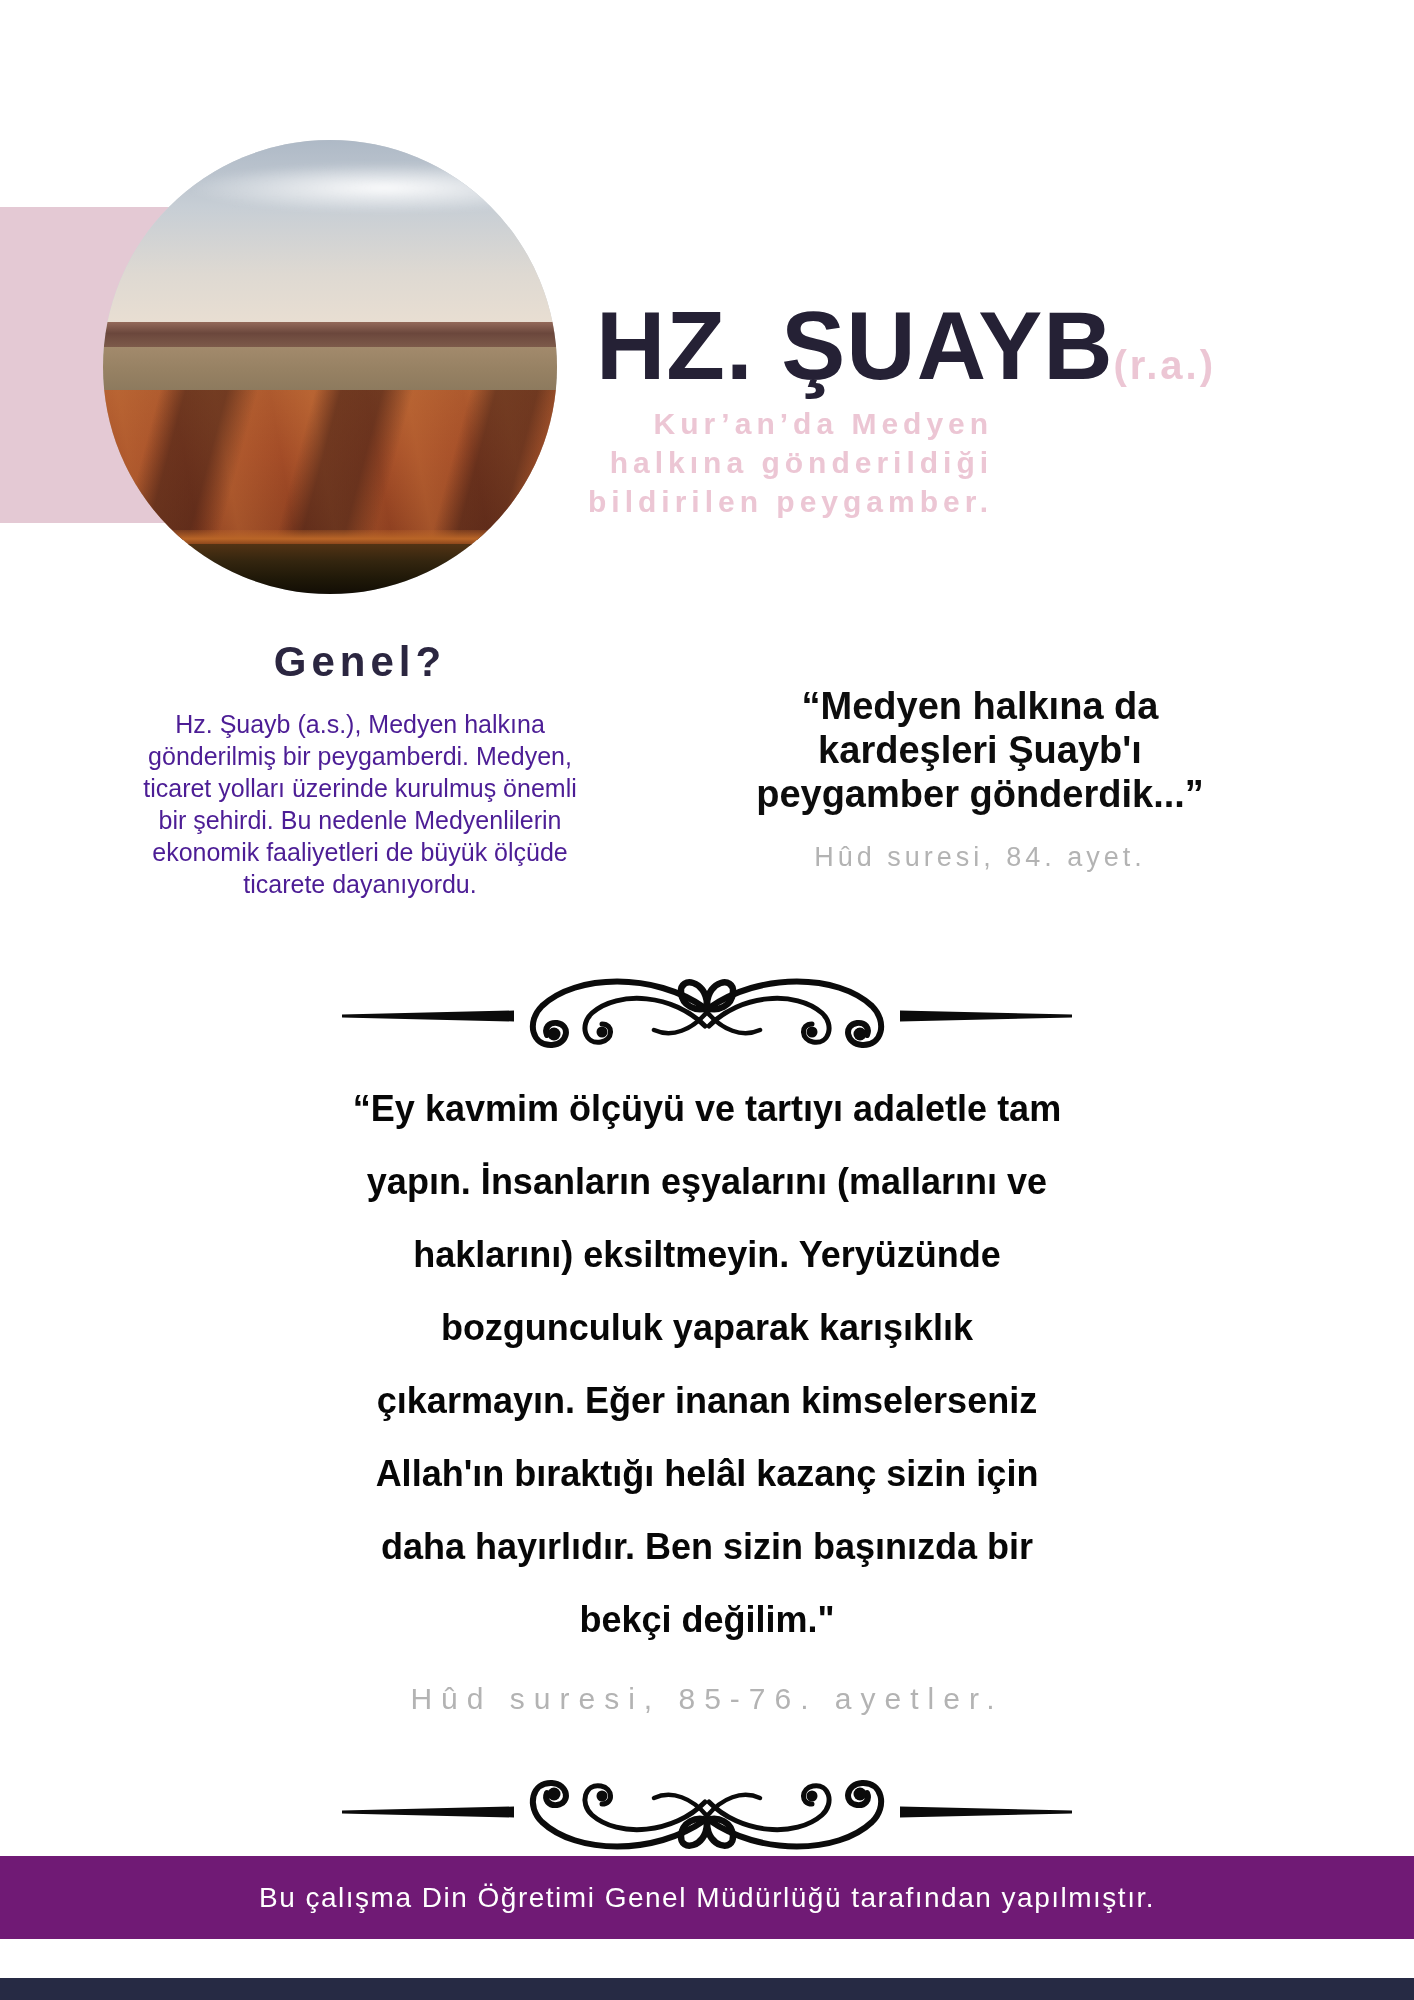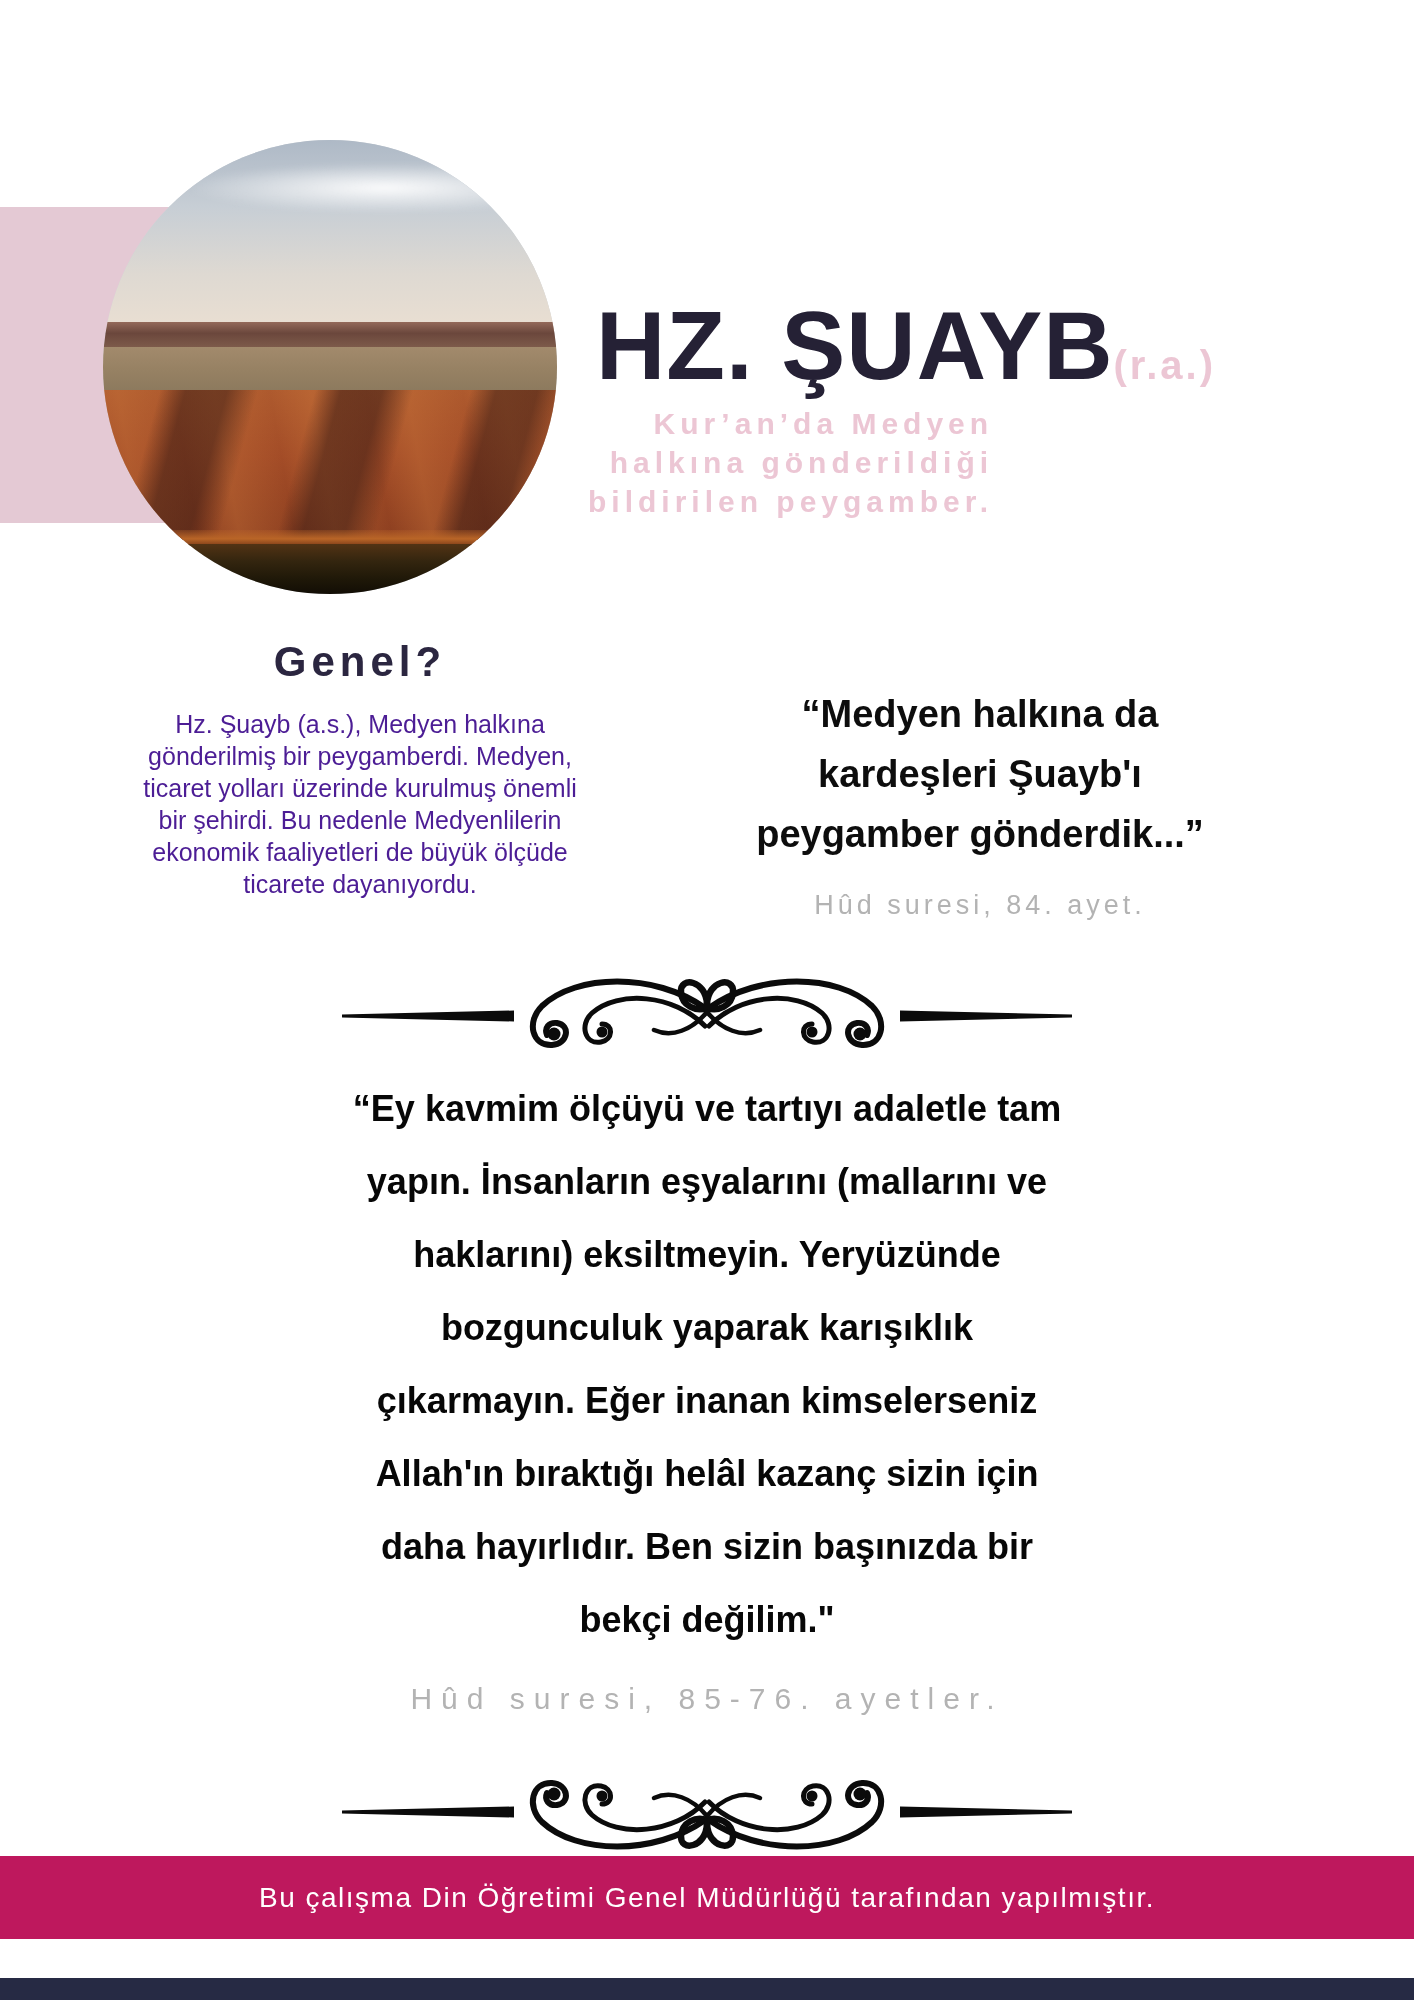--- a/index.html
+++ b/index.html
@@ -4,21 +4,21 @@
 <style>
   html,body{margin:0;padding:0;background:#ffffff;}
   #page{
     position:relative;width:1414px;height:2000px;background:#ffffff;overflow:hidden;
     font-family:"Liberation Sans",sans-serif;
   }
   .preline{white-space:pre-line;}
   
   #accent-band{position:absolute;left:0;top:207px;width:457px;height:316px;background:#e4c9d4;}
   
-  #footer-band{position:absolute;left:0;top:1856px;width:1414px;height:83px;background:#be185d;
+  #footer-band{position:absolute;left:0;top:1856px;width:1414px;height:83px;background:#701a75;
     display:flex;align-items:center;justify-content:center;}
   #footer-band .note{color:#ffffff;font-size:28px;letter-spacing:1.5px;}
   #bottom-strip{position:absolute;left:0;top:1978px;width:1414px;height:22px;background:#262a44;}
   
   #hero{position:absolute;left:103px;top:140px;width:454px;height:454px;border-radius:50%;
     overflow:hidden;background:#cfd3d8;}
   #hero .ph{position:absolute;left:0;width:100%;}
   .ph-sky{top:0;height:42%;background:linear-gradient(180deg,#aeb9c6 0%,#c7ced5 35%,#ded9d2 70%,#eadfd2 100%);}
   .ph-cloud{top:5%;left:18% !important;width:88% !important;height:11%;
     background:radial-gradient(ellipse at 50% 50%,rgba(255,255,255,.95) 0%,rgba(255,255,255,0) 70%);
@@ -37,21 +37,21 @@
     font-weight:700;color:#252135;letter-spacing:1px;white-space:nowrap;}
   #title .suffix{font-size:40px;font-weight:700;color:#ecc6d4;letter-spacing:3px;}
   #subtitle{position:absolute;left:588px;top:404px;font-size:30px;font-weight:700;color:#ecc6d4;
     letter-spacing:5px;line-height:39px;text-align:right;}
   
   #who{position:absolute;left:85px;top:638px;width:550px;text-align:center;}
   #who .heading{font-size:42px;font-weight:700;color:#2b2640;letter-spacing:5px;margin:0;}
   #who .body{margin-top:22px;font-size:25px;line-height:32px;color:#4c1d95;}
   
   #verse84{position:absolute;left:730px;top:684px;width:500px;text-align:center;}
-  #verse84 .quote{font-size:38px;font-weight:700;color:#0d0d0d;line-height:60px;}
+  #verse84 .quote{font-size:38px;font-weight:700;color:#0d0d0d;line-height:44px;}
   #verse84 .source{margin-top:26px;font-size:27px;color:#b3b3b3;letter-spacing:4px;}
   
   #verse8586{position:absolute;left:37px;top:1072px;width:1340px;text-align:center;}
   #verse8586 .quote{font-size:36px;font-weight:700;color:#070707;line-height:73px;}
   #v8586-source{position:absolute;left:0;top:1682px;width:1414px;text-align:center;
     font-size:30px;color:#b3b3b3;letter-spacing:9px;}
   
   .flourish{position:absolute;left:342px;width:730px;height:96px;}
   #flourish-top{top:968px;}
   #flourish-bottom{top:1764px;transform:scale(1,-1);}

